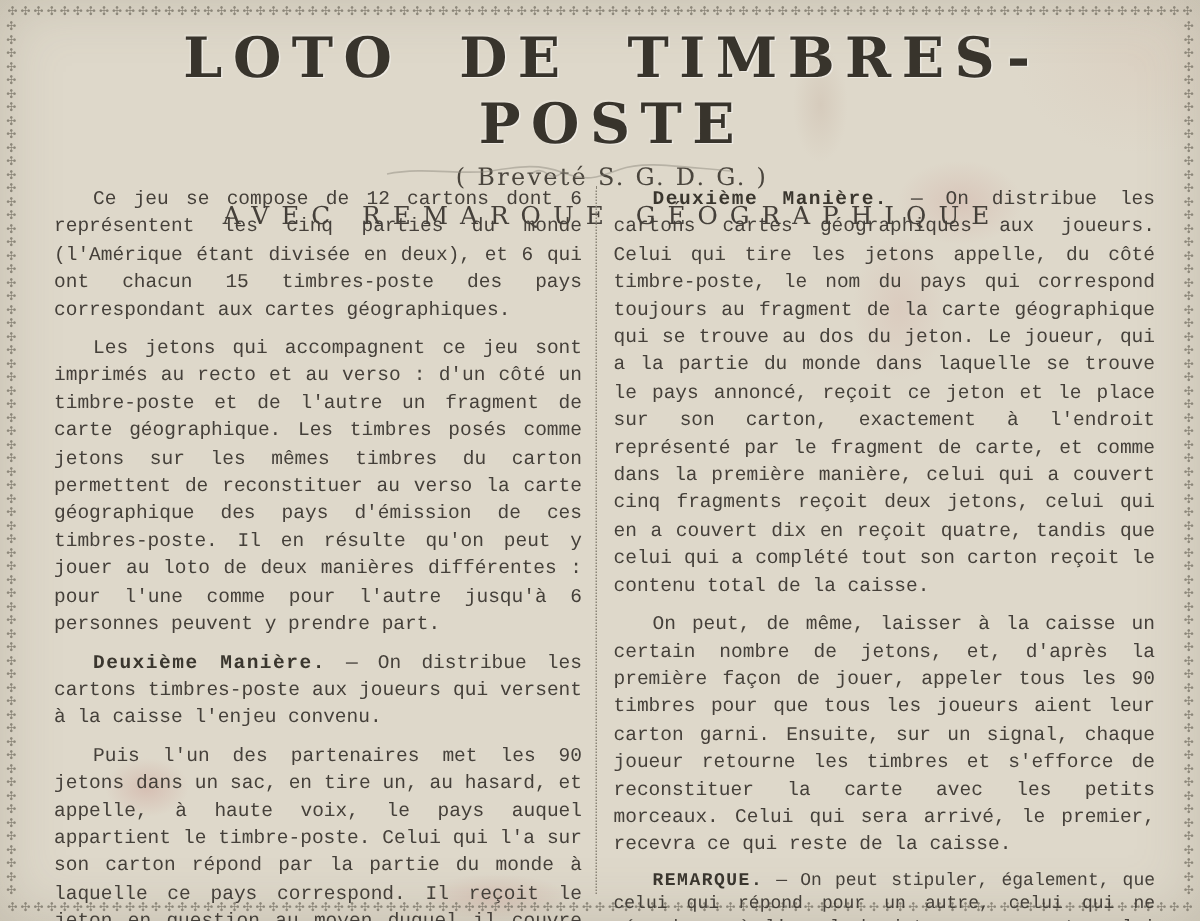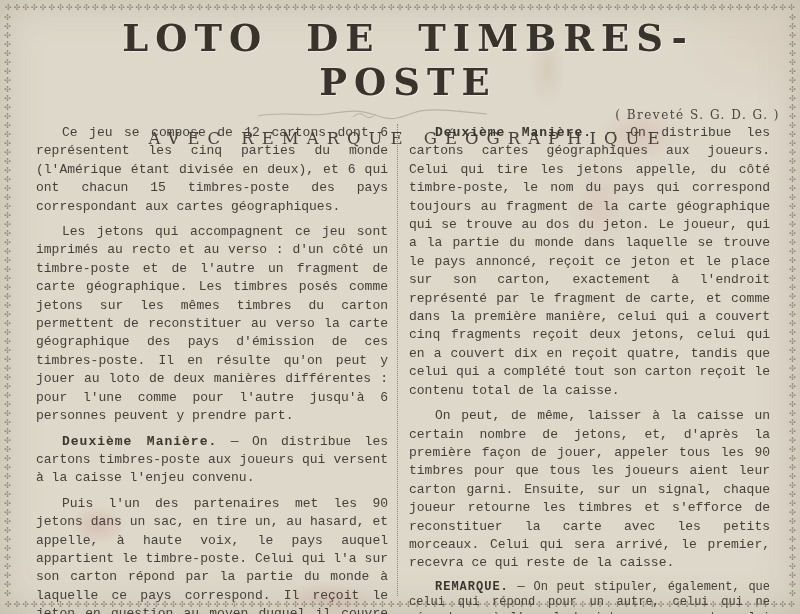--- a/index.html
+++ b/index.html
@@ -25,21 +25,21 @@
   .b-top{top:2px;left:5px;right:5px;height:11px;white-space:nowrap;letter-spacing:2px;line-height:11px;}
   .b-bottom{bottom:3px;left:5px;right:5px;height:12px;white-space:nowrap;letter-spacing:2px;line-height:12px;}
   .b-left{top:13px;bottom:15px;left:2px;width:11px;word-break:break-all;line-height:9px;text-align:center;}
   .b-right{top:13px;bottom:15px;right:2px;width:11px;word-break:break-all;line-height:9px;text-align:center;}
 
   header{position:absolute;top:16px;left:36px;right:20px;text-align:center;}
   h1{
     margin:0;font-size:37px;font-weight:bold;letter-spacing:7px;word-spacing:18px;
     color:#38342c;text-shadow:1px 1px 0 rgba(255,255,255,.45), -1px -1px 0 rgba(255,255,255,.2);
   }
-  .patent{font-size:12px;letter-spacing:1.5px;margin-top:4px;color:#4a453d;text-align:right;}
+  .patent{font-size:16px;letter-spacing:1.5px;margin-top:4px;color:#4a453d;}
   .subtitle{font-size:16.5px;letter-spacing:8px;margin-top:7px;color:#45403a;}
   .scribble{position:absolute;left:255px;top:106px;opacity:.45;}
 
   .columns{position:absolute;top:124px;left:36px;right:30px;bottom:14px;display:flex;}
   .col{text-align:justify;font-size:13px;line-height:18.4px;font-family:Liberation Mono, monospace;}
   .col-left{width:352px;}
   .col-right{flex:1;}
   .col p{margin:0 0 9px 0;text-indent:26px;}
   .col p.tight{margin-bottom:7px;}
   .col strong{color:#3a362e;letter-spacing:1px;}

